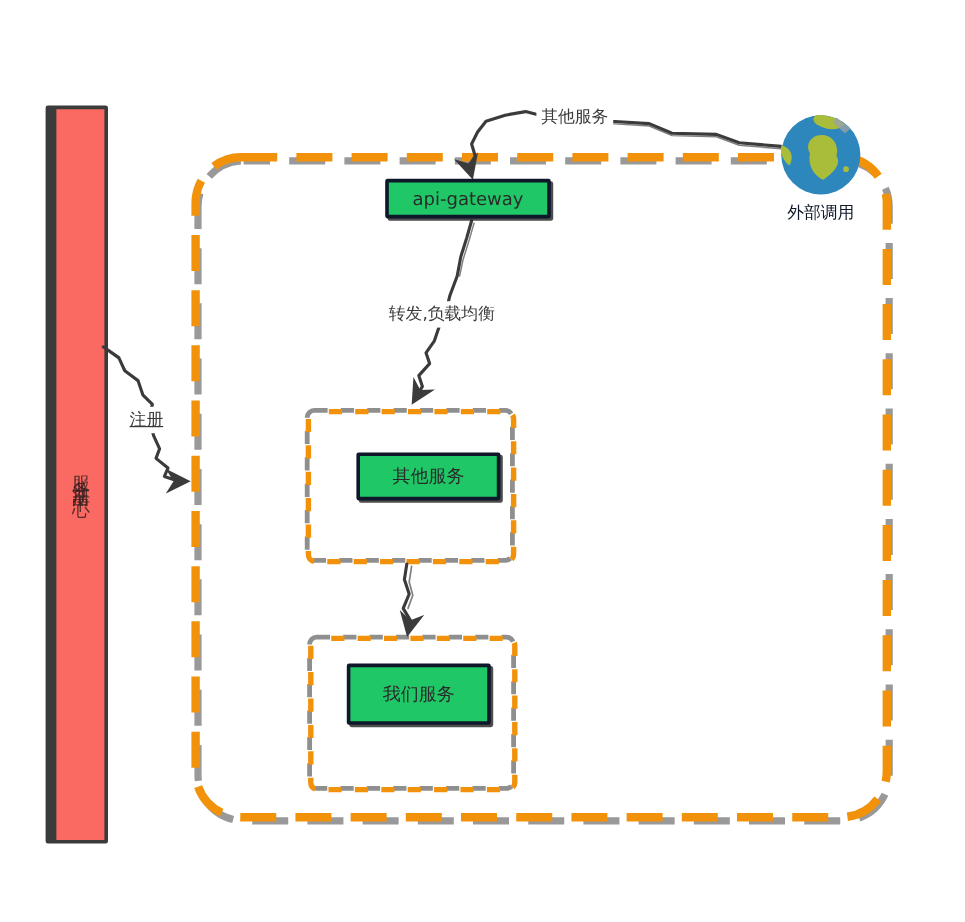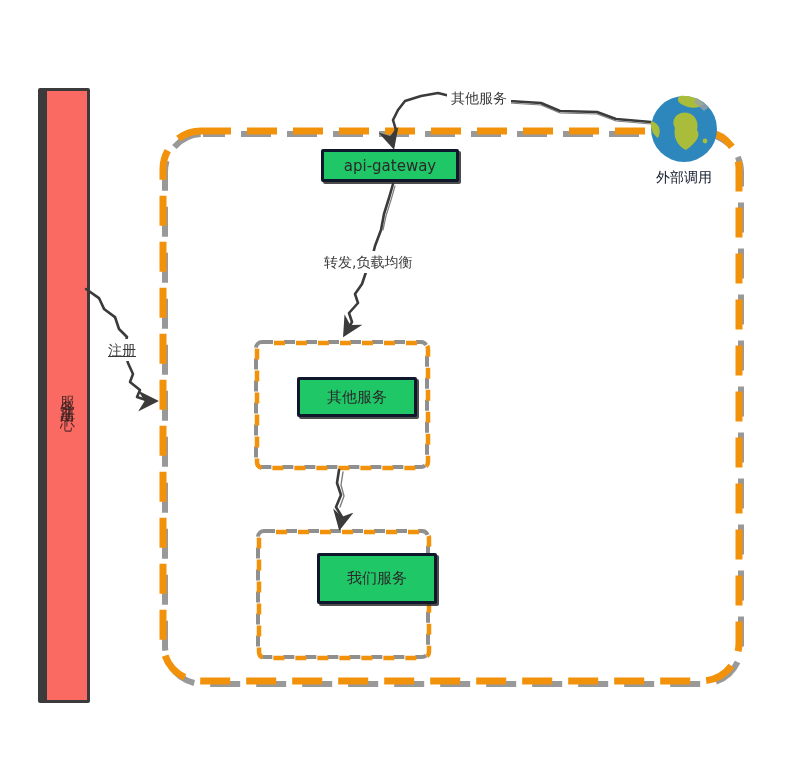--- a/index.html
+++ b/index.html
@@ -25,21 +25,21 @@
   
   .node{
     position:absolute;box-sizing:border-box;background:#1FC767;
     border:3px solid #0f172a;border-radius:2px;
     box-shadow:2px 2px 0 rgba(45,45,45,0.85);
     display:flex;align-items:center;justify-content:center;
     color:#2A2A2A;
   }
   .node.gateway{left:321px;top:149px;width:138px;height:33px;font-size:15px;}
   .node.svc1{left:297px;top:377px;width:120px;height:40px;font-size:15px;}
-  .node.svc2{left:289px;top:553px;width:120px;height:51px;font-size:15px;margin-left:28px;}
+  .node.svc2{left:289px;top:553px;width:120px;height:51px;font-size:15px;}
 
   
   .edge-label{
     position:absolute;background:#ffffff;color:#3A3A3A;
     font-size:14px;line-height:18px;padding:2px 4px;white-space:nowrap;
   }
   .lbl-user{left:447px;top:87px;}
   .lbl-forward{left:320px;top:251px;font-size:14px;}
   .lbl-register{left:104px;top:339px;text-decoration:underline;}
 

